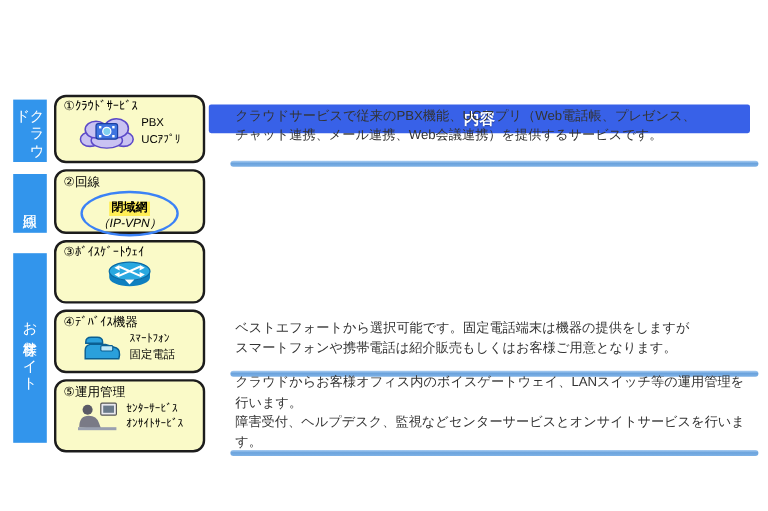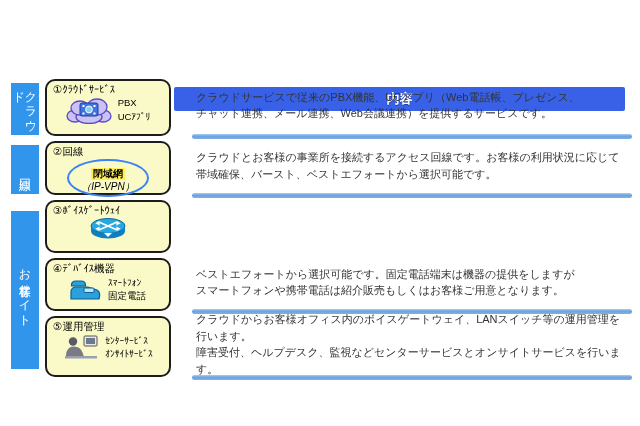--- a/index.html
+++ b/index.html
@@ -117,25 +117,20 @@
         <div class="box-title">②回線</div>
         <div class="box-body">
           <div class="ellipse">
             <span class="e1">閉域網</span>
             <span class="e2">（IP-VPN）</span>
           </div>
         </div>
       </div>
     </div>
 
-    <div class="content r2">
-      <div class="desc">クラウドとお客様の事業所を接続するアクセス回線です。お客様の利用状況に応じて
-帯域確保、バースト、ベストエフォートから選択可能です。</div>
-      <div class="divider"></div>
-    </div>
 
     <div class="svc r3">
       <div class="box">
         <div class="box-title">③ﾎﾞｲｽｹﾞｰﾄｳｪｲ</div>
         <div class="box-body">
           <svg class="icon" width="38" height="24" viewBox="0 0 38 24">
             <path d="M2 10 a17 7.5 0 0 0 34 0 v5 a17 7.5 0 0 1 -34 0 z" fill="#0e7fc0"></path>
             <ellipse cx="19" cy="10" rx="17" ry="7.5" fill="#29a8e0" stroke="#0a6aa5"></ellipse>
             <g stroke="#ffffff" stroke-width="1.7" stroke-linecap="round">
               <path d="M11 6.5 L27 13.5"></path>

